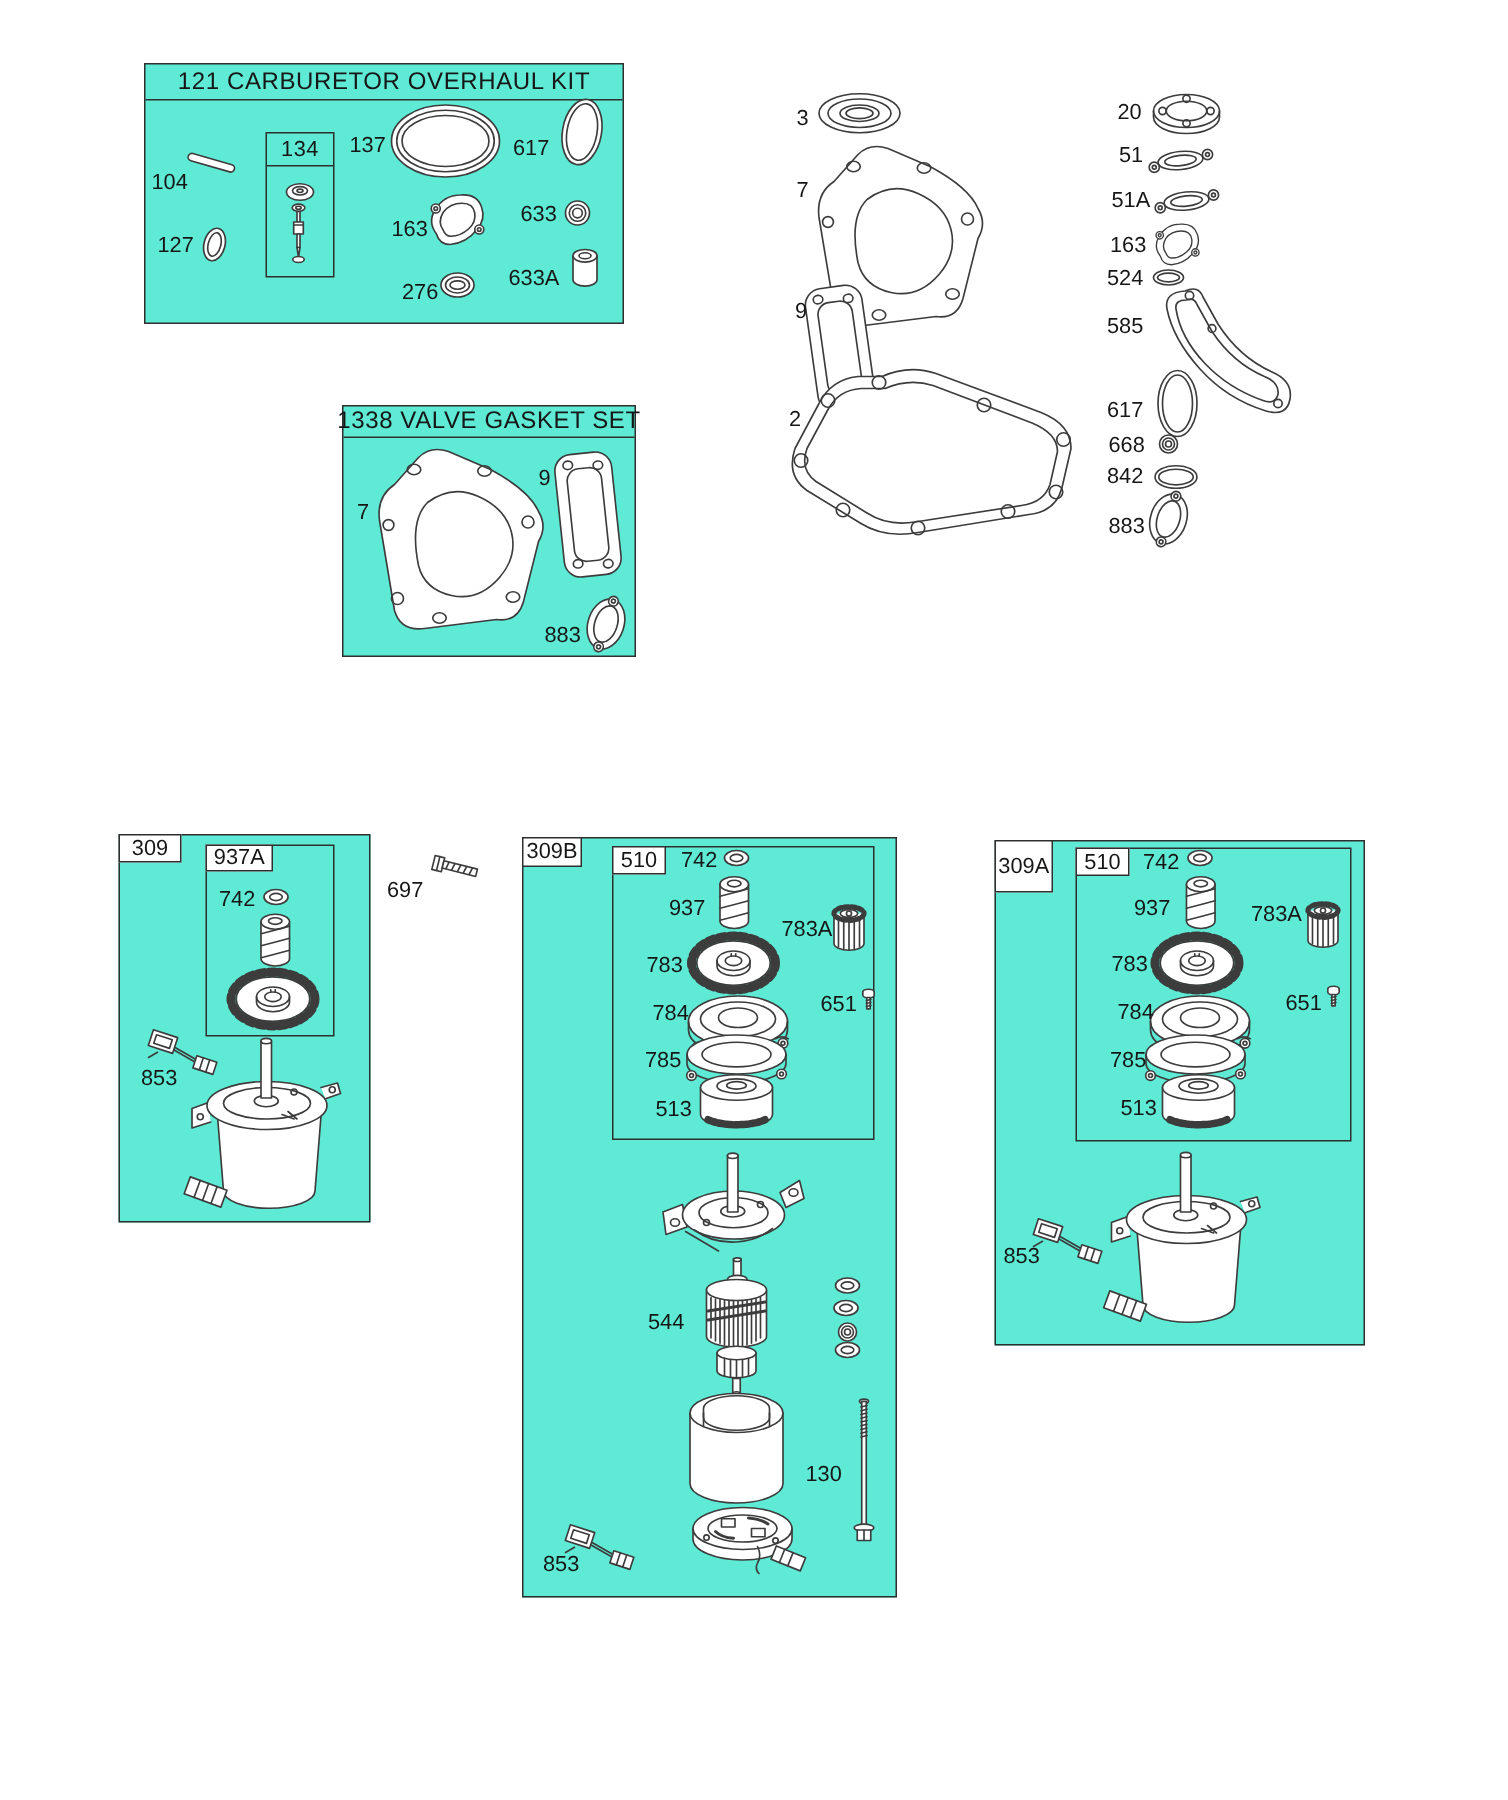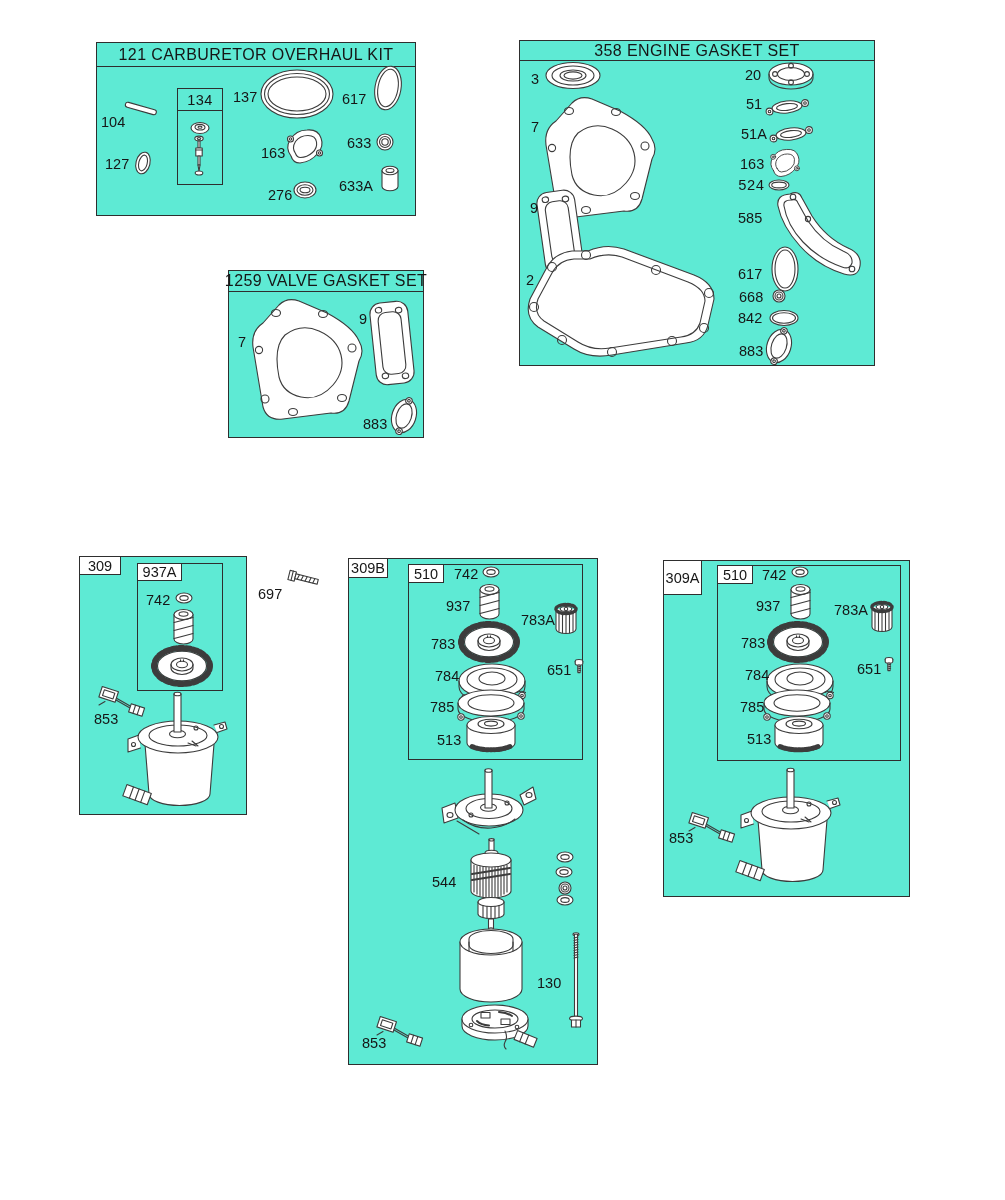--- a/index.html
+++ b/index.html
@@ -17,26 +17,23 @@
 </style>
 </head>
 <body>
 
 <div class="canvas">
 
   <div class="pbox" style="left:96px;top:42px;width:320px;height:174px;">
     <div class="title-row" style="height:24px;">121 CARBURETOR OVERHAUL KIT</div>
   </div>
 
-  <div class="pbox" style="left:519px;top:40px;width:356px;height:326px;">
-    <div class="title-row" style="height:20px;">358 ENGINE GASKET SET</div>
-  </div>
 
   <div class="pbox" style="left:228px;top:270px;width:196px;height:168px;">
-    <div class="title-row" style="height:21px;">1259 VALVE GASKET SET</div>
+    <div class="title-row" style="height:21px;">1338 VALVE GASKET SET</div>
   </div>
 
   <div class="pbox" style="left:79px;top:556px;width:168px;height:259px;"></div>
   <div class="pbox" style="left:348px;top:558px;width:250px;height:507px;"></div>
   <div class="pbox" style="left:663px;top:560px;width:247px;height:337px;"></div>
 
   <div class="pbox" style="left:177px;top:88px;width:46px;height:97px;">
     <div class="title-row" style="height:22px;font-size:14.5px;">134</div>
   </div>
   <div class="inner-box" style="left:137px;top:563px;width:86px;height:128px;"></div>
@@ -450,21 +447,21 @@
   <span class="pl" style="left:339px;top:179px;">633A</span>
 
   <span class="pl" style="left:531px;top:72px;">3</span>
   <span class="pl" style="left:531px;top:120px;">7</span>
   <span class="pl" style="left:530px;top:201px;">9</span>
   <span class="pl" style="left:526px;top:273px;">2</span>
   <span class="pl" style="left:745px;top:68px;">20</span>
   <span class="pl" style="left:746px;top:97px;">51</span>
   <span class="pl" style="left:741px;top:127px;">51A</span>
   <span class="pl" style="left:740px;top:157px;">163</span>
-  <span class="pl" style="left:738px;top:179px;font-family:Liberation Mono, monospace;">524</span>
+  <span class="pl" style="left:738px;top:179px;">524</span>
   <span class="pl" style="left:738px;top:211px;">585</span>
   <span class="pl" style="left:738px;top:267px;">617</span>
   <span class="pl" style="left:739px;top:290px;">668</span>
   <span class="pl" style="left:738px;top:311px;">842</span>
   <span class="pl" style="left:739px;top:344px;">883</span>
 
   <span class="pl" style="left:238px;top:335px;">7</span>
   <span class="pl" style="left:359px;top:312px;">9</span>
   <span class="pl" style="left:363px;top:417px;">883</span>
 

